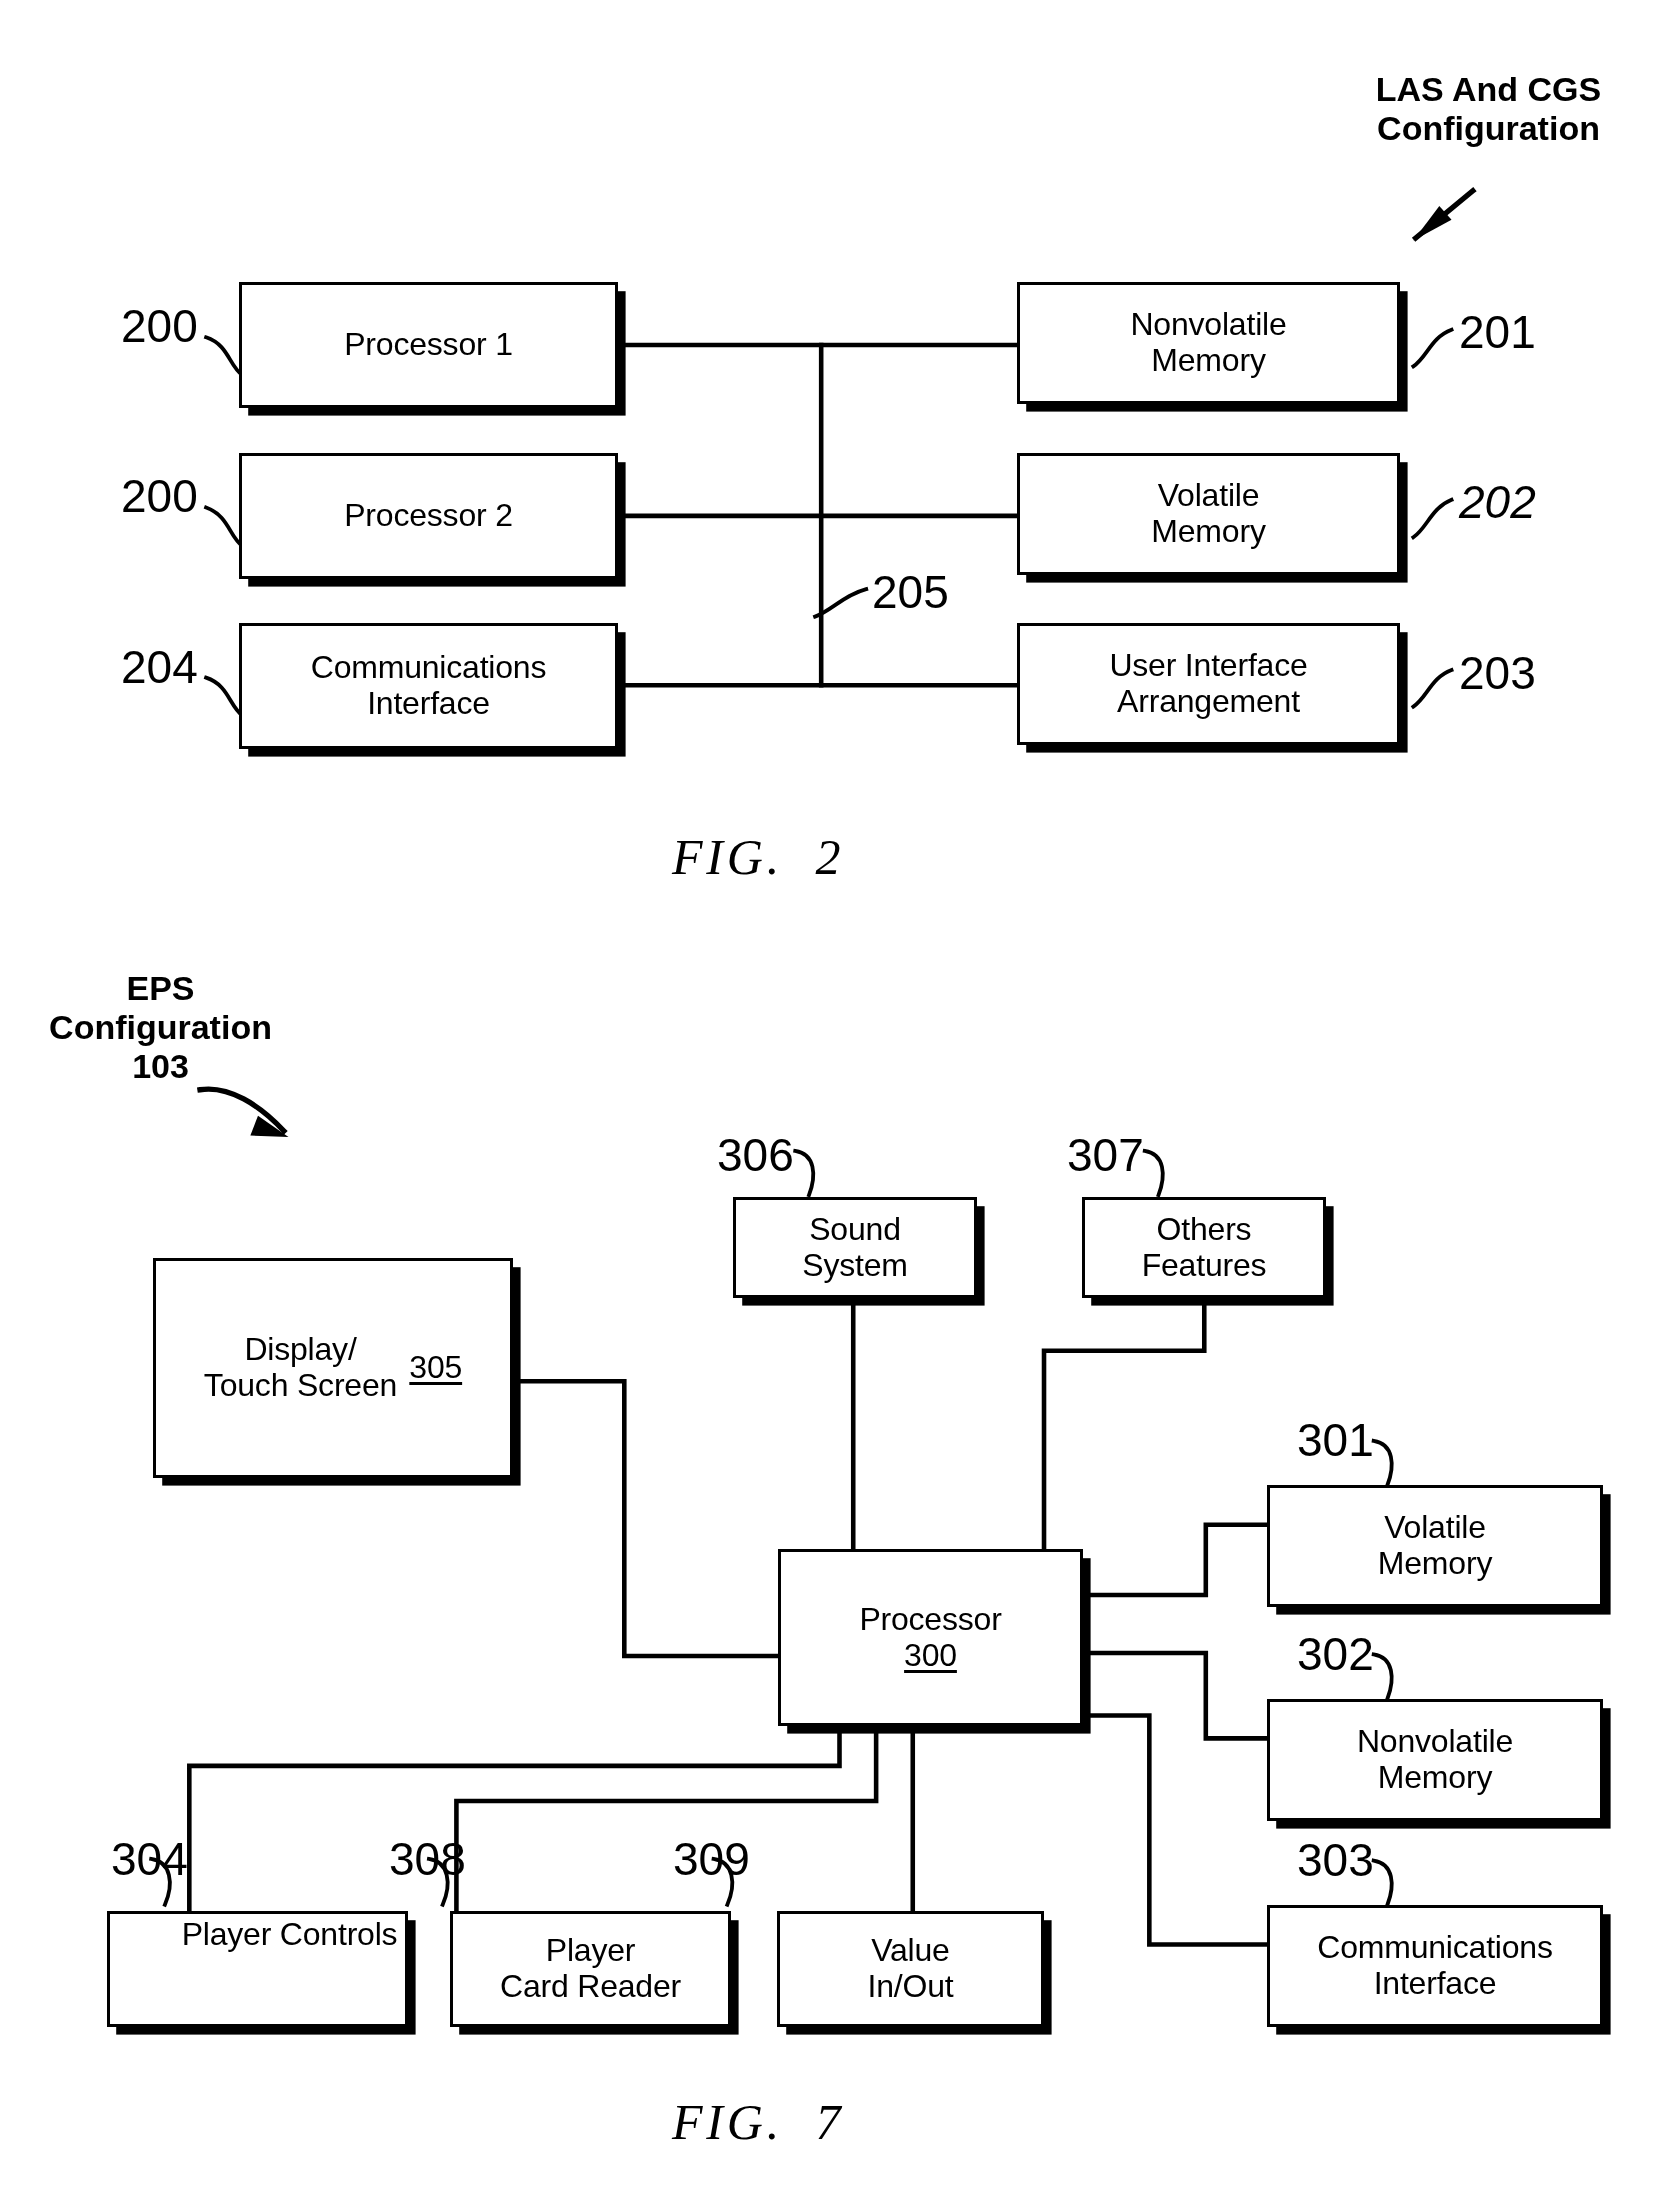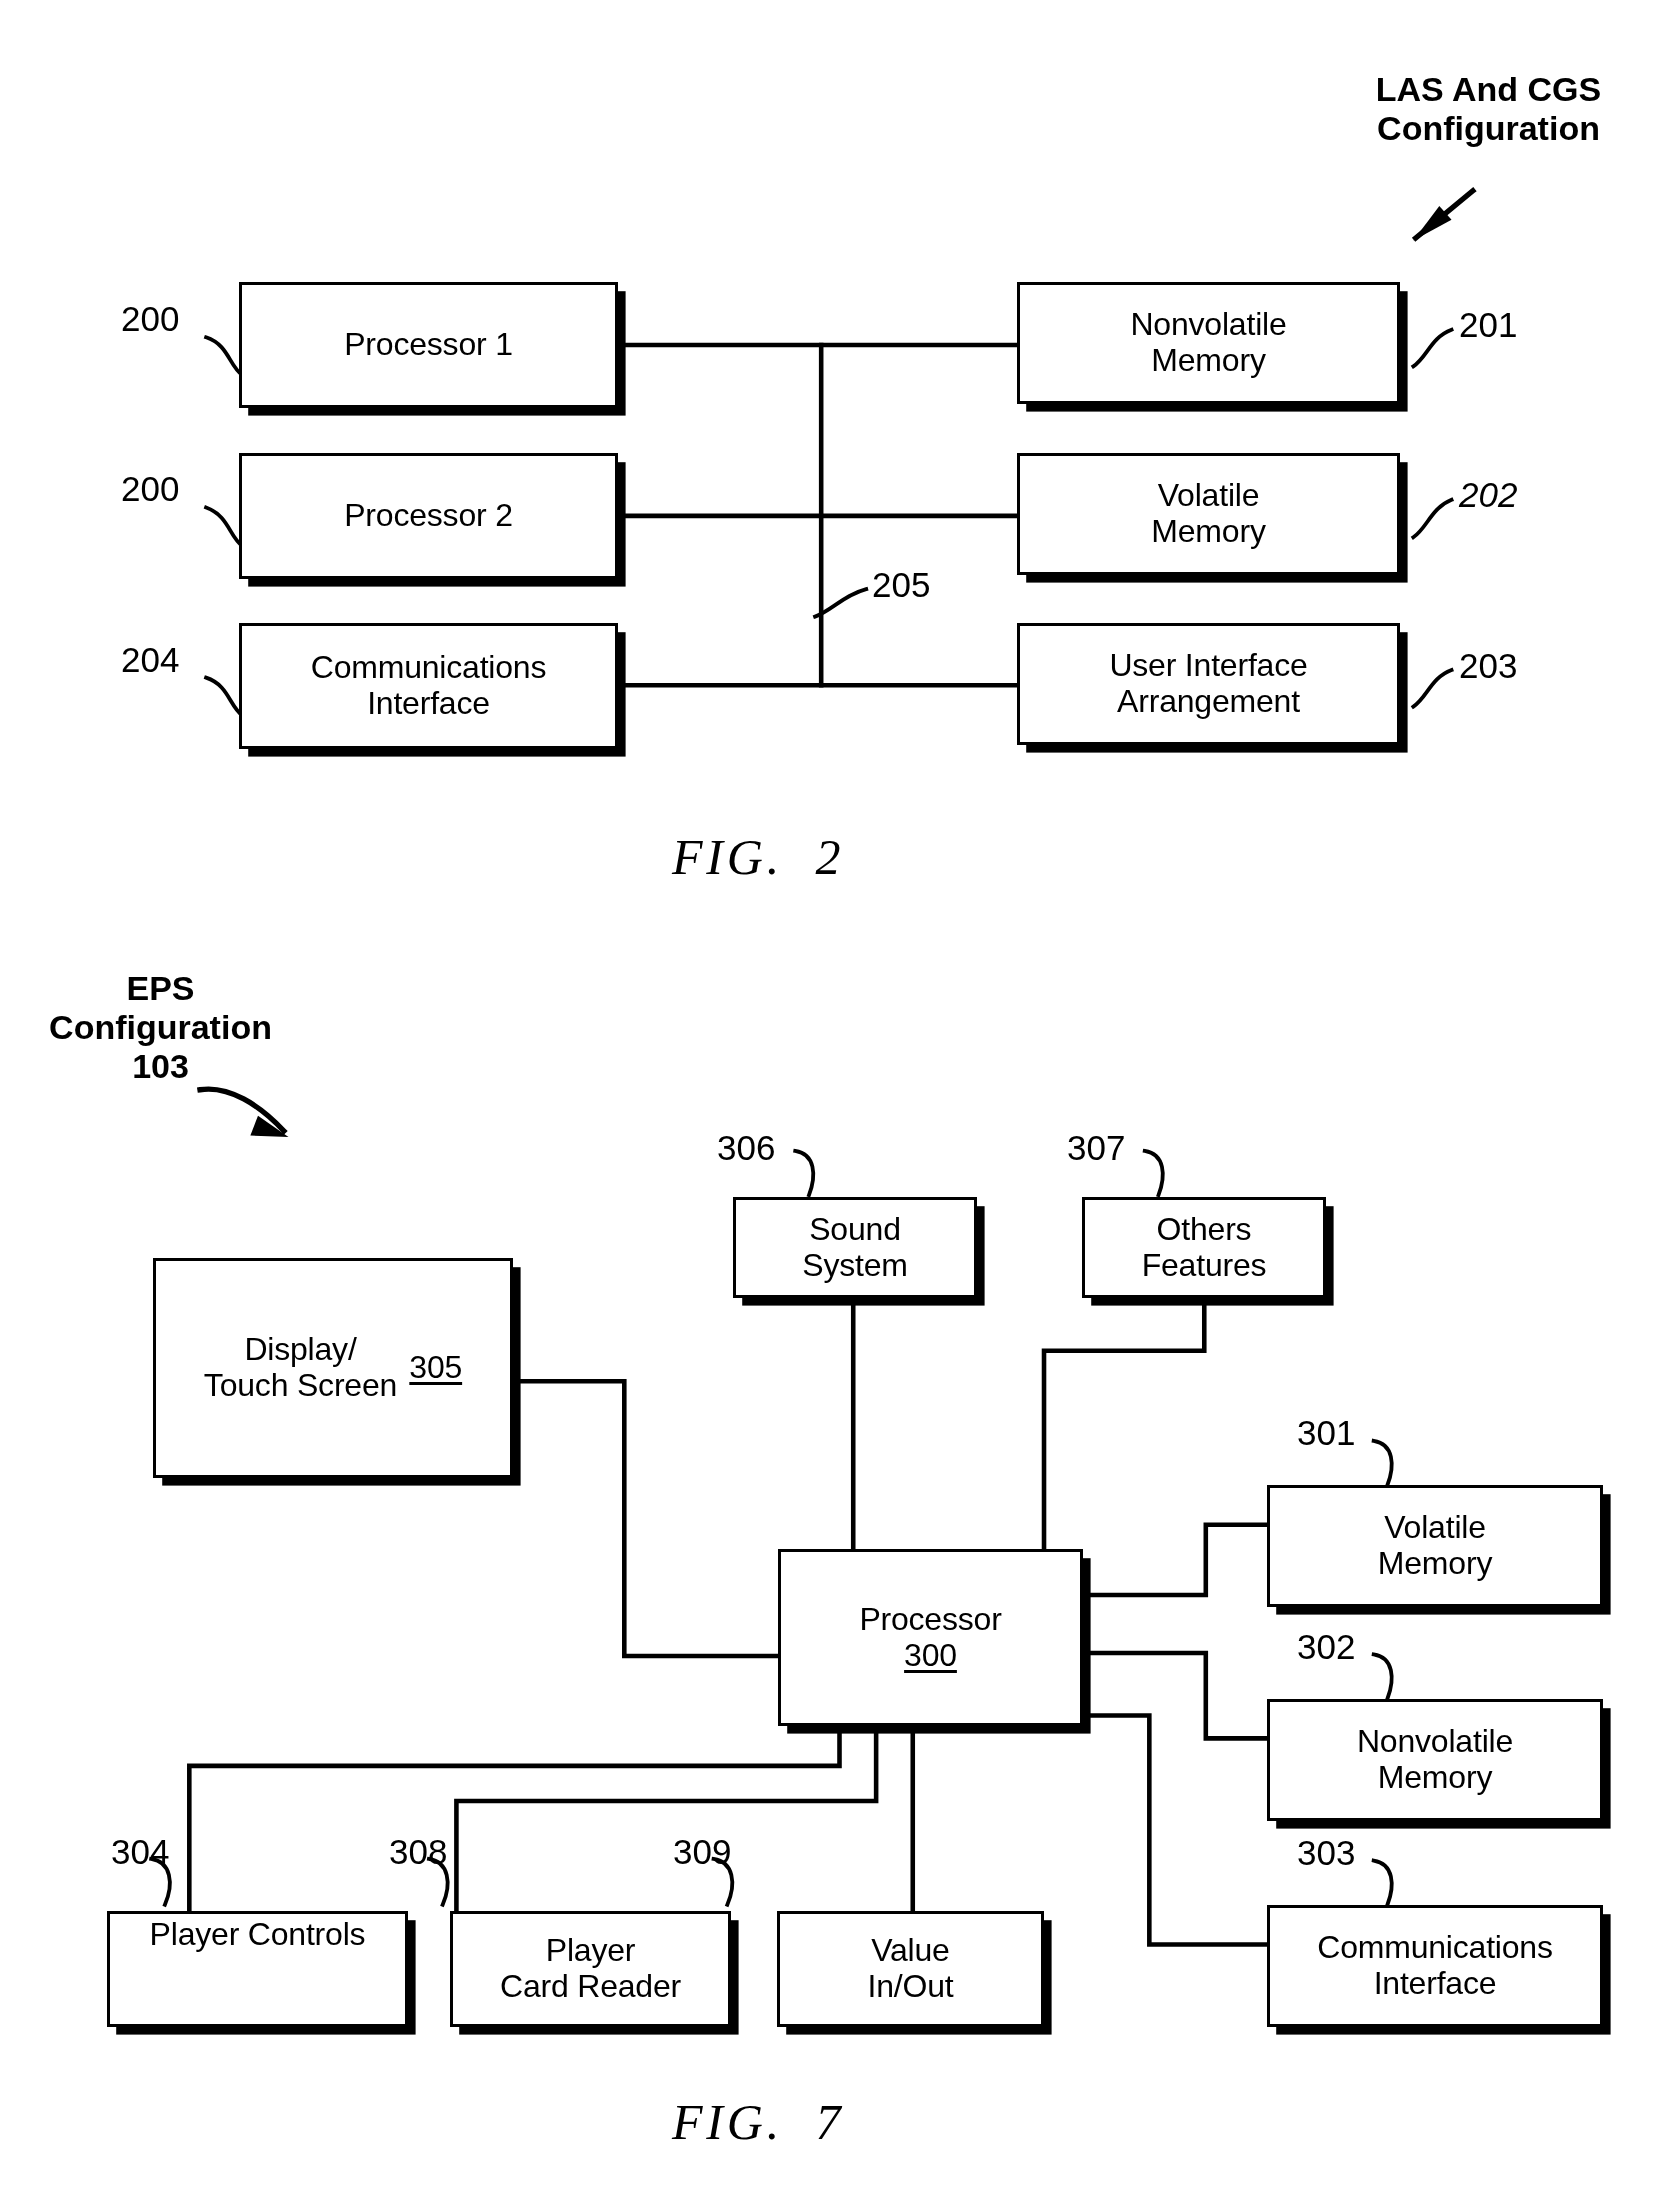--- a/index.html
+++ b/index.html
@@ -40,21 +40,21 @@
   }
   .box .ref-under {
     display: block;
     text-decoration: underline;
     text-underline-offset: 3.8px;
     text-decoration-thickness: 3.1px;
   }
   
   .refnum {
     position: absolute;
-    font-size: 35px;
+    font-size: 46px;
     font-weight: 400;
     color: #000000;
     letter-spacing: 0px;
     white-space: nowrap;
     z-index: 8;
   }
   
   .callout {
     position: absolute;
     font-size: 34px;
@@ -252,21 +252,21 @@
   </div>
   <div class="refnum" style="left:1297px; top:1627px;">302</div>
 
   <div class="box" style="left:1267px; top:1905px; width:336px; height:122px;">
     <span class="lbl">Communications
 Interface</span>
   </div>
   <div class="refnum" style="left:1297px; top:1833px;">303</div>
 
   <div class="box" style="left:107px; top:1911px; width:301px; height:116px;
-              align-items:flex-start; justify-content:center;">
+              align-items:flex-start; justify-content:flex-end;">
     <span class="lbl" style="padding:3.1px 7.6px;">Player Controls</span>
   </div>
 
   <div class="pc-cellrow" style="left:111px; top:1968px; width:292px; height:30.5px;">
     <div class="pc-cell"></div>
     <div class="pc-cell"></div>
     <div class="pc-cell"></div>
     <div class="pc-cell"></div>
     <div class="pc-cell"></div>
     <div class="pc-cell"></div>

